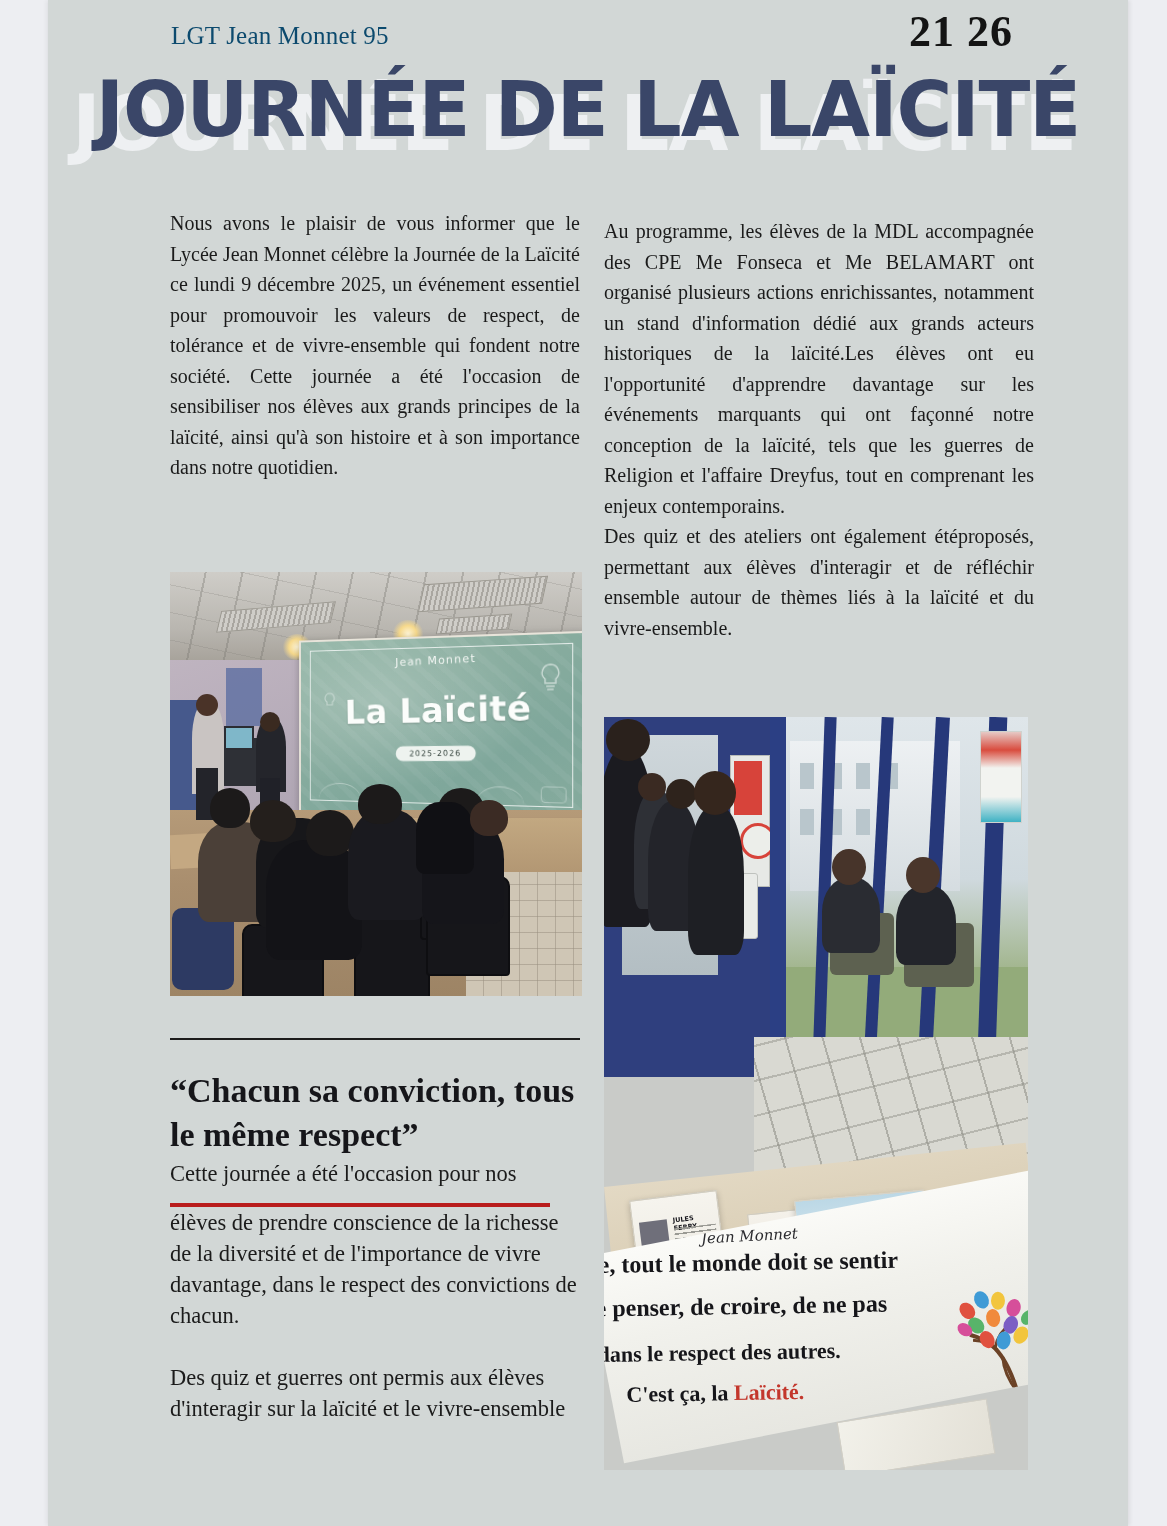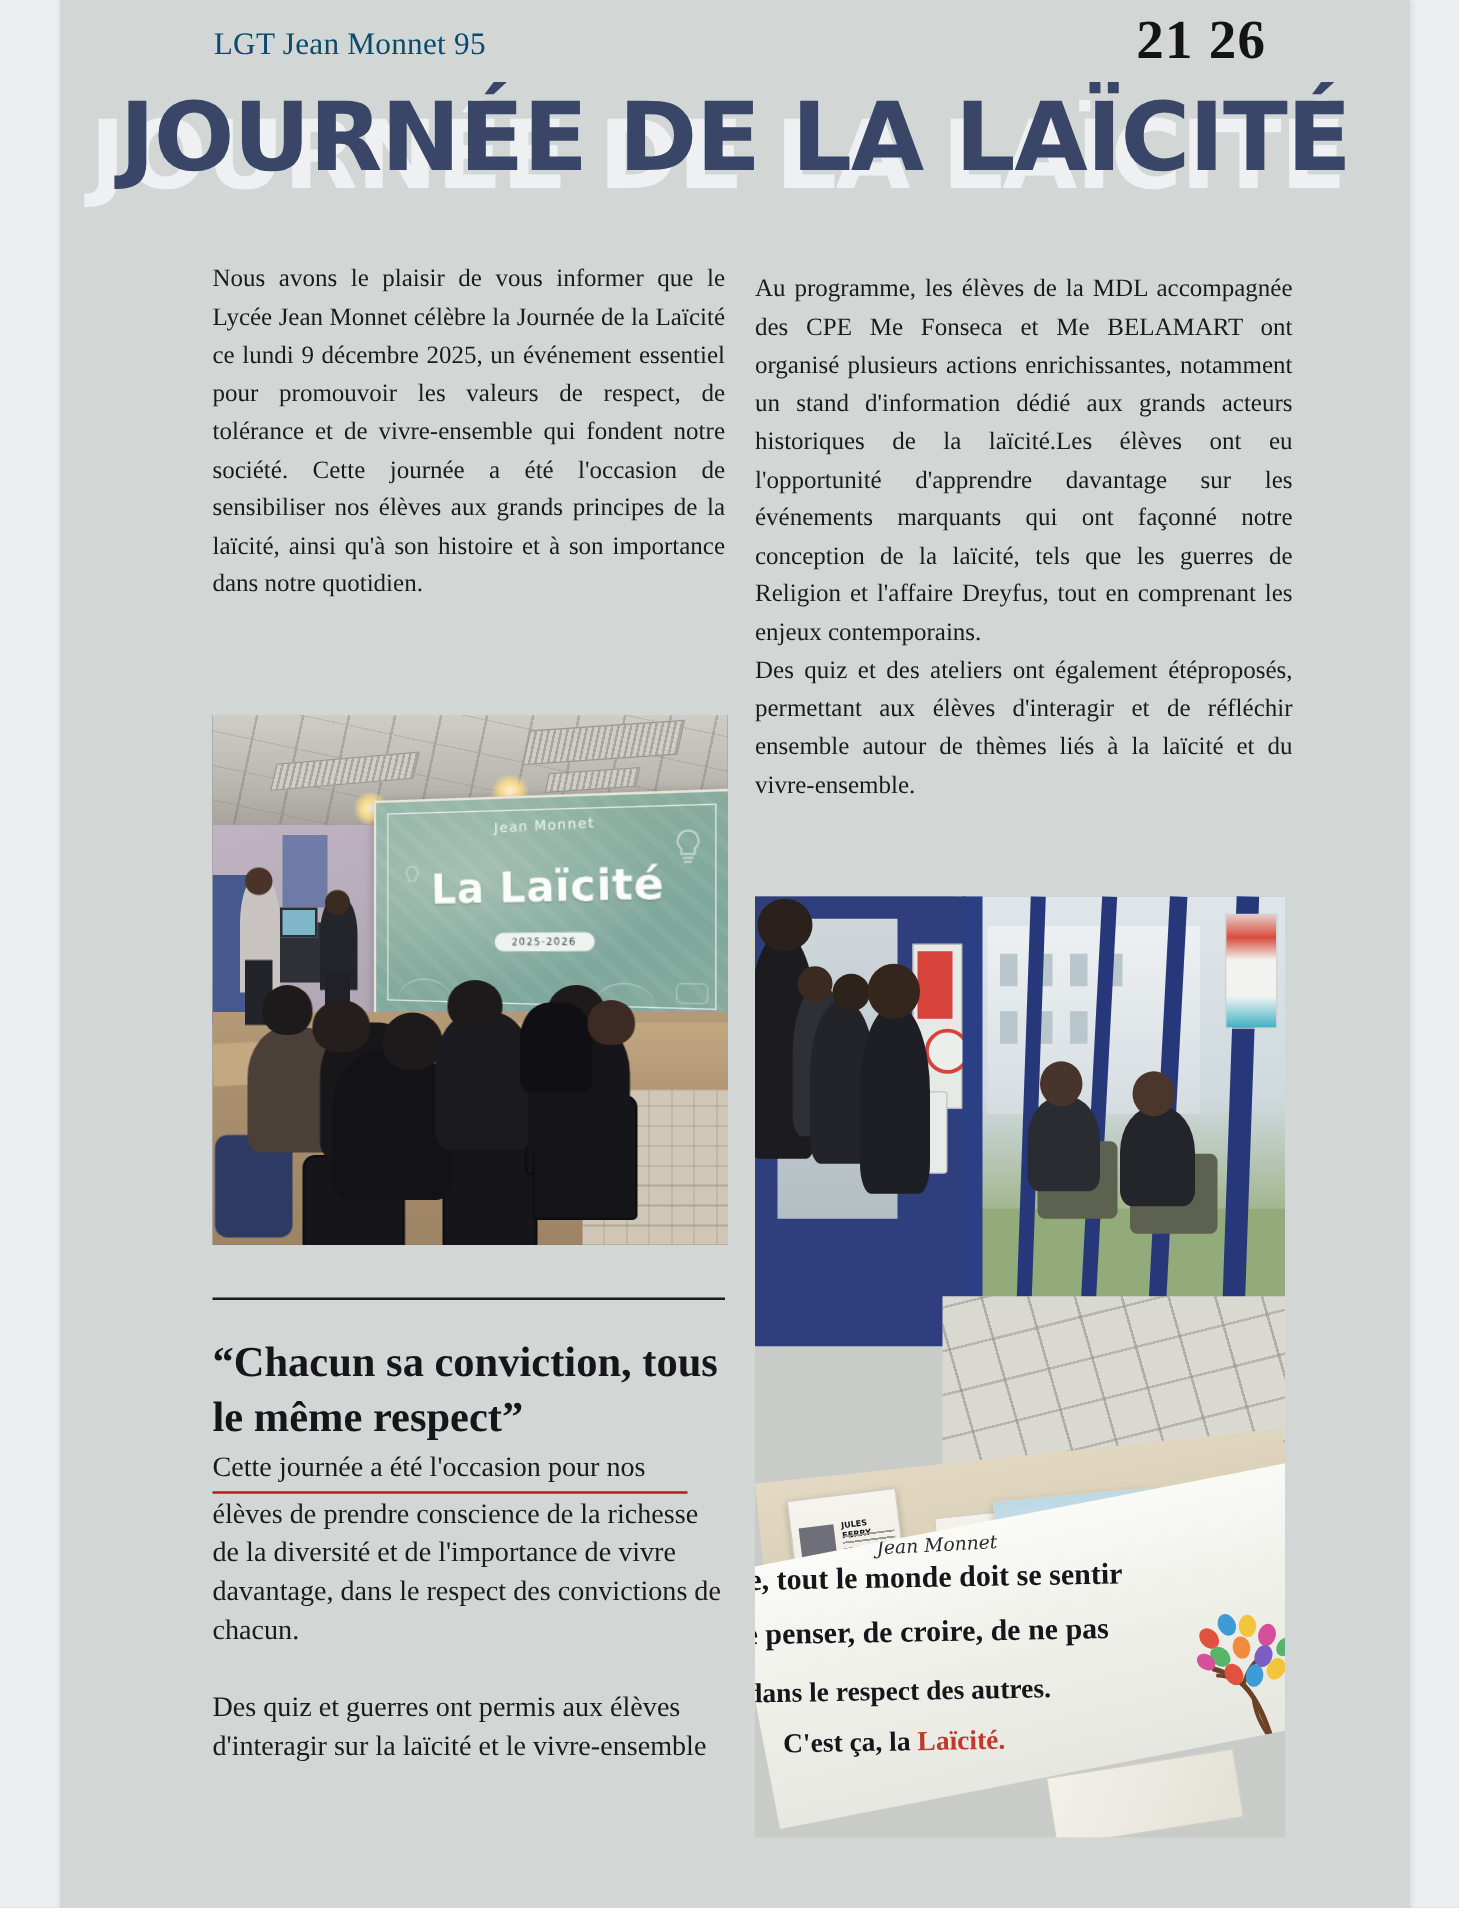--- a/index.html
+++ b/index.html
@@ -177,21 +177,21 @@
   .p2-flyer{position:absolute;left:236px;bottom:4px;width:150px;height:54px;transform:rotate(-9deg);
      background:linear-gradient(120deg,#f2f1ea,#e3e0d6);border:1px solid #d2cfc5;}
 
   
   .rule{position:absolute;left:122px;top:1038px;width:410px;height:0;border-top:2px solid #1c1c1c;}
   .quote{position:absolute;left:122px;top:1058px;width:420px;
      font-family:"Liberation Serif",serif;font-weight:bold;font-size:34px;line-height:44px;color:#16161a;margin-top:11px;}
   .lower{position:absolute;left:122px;top:1158px;width:415px;
      font-family:"Liberation Serif",serif;font-size:22.5px;line-height:31px;color:#1b1b1b;}
   .lower p{margin:0;}
-  .lower .first-line{display:inline-block;border-bottom:2px solid #b91c1c;padding-bottom:4px;min-width:380px;}
+  .lower .first-line{display:inline-block;border-bottom:4px solid #b91c1c;padding-bottom:14px;min-width:380px;}
   .gap{height:31px;}
 </style>
 </head>
 <body>
 
 <div class="page">
 
   <div class="masthead">LGT Jean Monnet 95</div>
   <div class="year">21 26</div>
 

